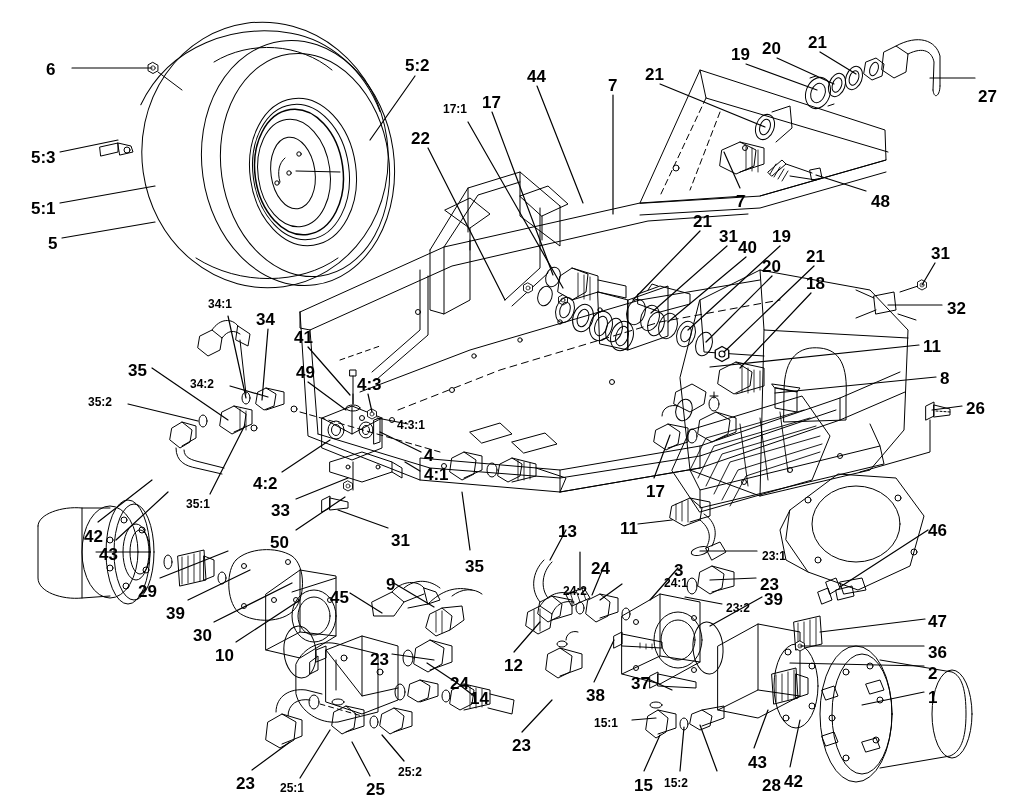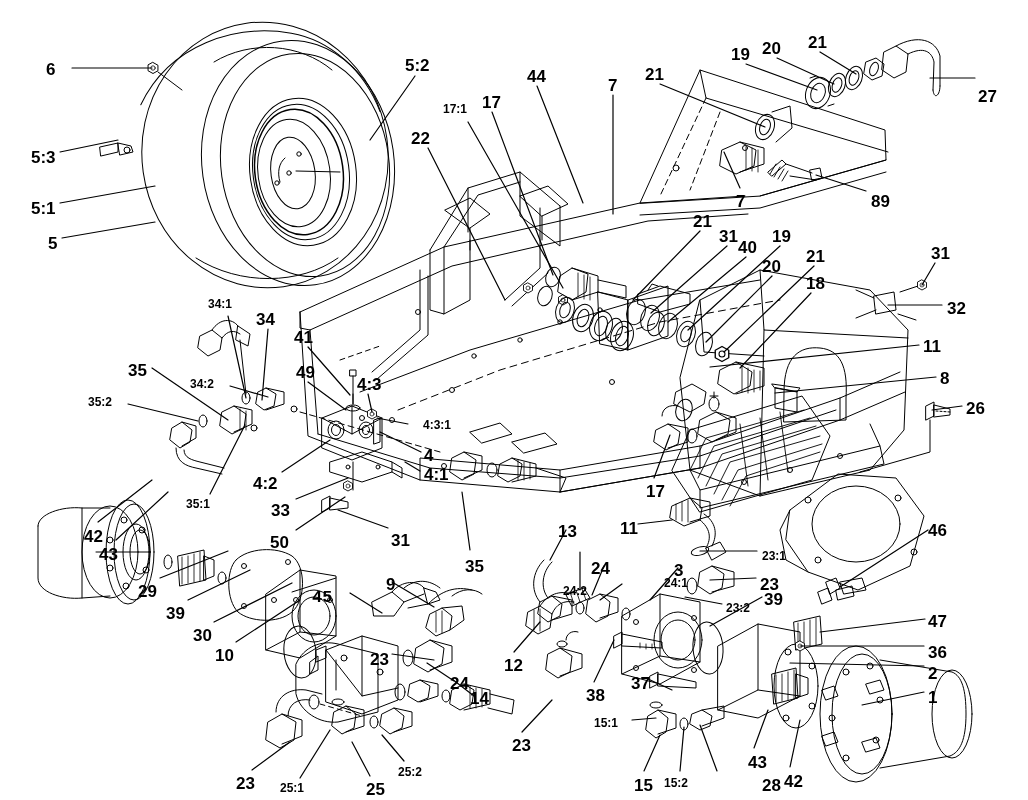--- a/index.html
+++ b/index.html
@@ -650,56 +650,56 @@
       <div class="lbl" style="left: 762px; top: 40px;">20</div>
       <div class="lbl" style="left: 808px; top: 34px;">21</div>
       <div class="lbl" style="left: 978px; top: 88px;">27</div>
       <div class="lbl sm" style="left: 443px; top: 103px;">17:1</div>
       <div class="lbl" style="left: 482px; top: 94px;">17</div>
       <div class="lbl" style="left: 411px; top: 130px;">22</div>
       <div class="lbl" style="left: 31px; top: 149px;">5:3</div>
       <div class="lbl" style="left: 31px; top: 200px;">5:1</div>
       <div class="lbl" style="left: 48px; top: 235px;">5</div>
       <div class="lbl" style="left: 736px; top: 193px;">7</div>
-      <div class="lbl" style="left: 871px; top: 193px;">89</div>
+      <div class="lbl" style="left: 871px; top: 193px;">48</div>
       <div class="lbl" style="left: 693px; top: 213px;">21</div>
       <div class="lbl" style="left: 719px; top: 228px;">31</div>
       <div class="lbl" style="left: 738px; top: 239px;">40</div>
       <div class="lbl" style="left: 772px; top: 228px;">19</div>
       <div class="lbl" style="left: 762px; top: 258px;">20</div>
       <div class="lbl" style="left: 806px; top: 248px;">21</div>
       <div class="lbl" style="left: 806px; top: 275px;">18</div>
       <div class="lbl" style="left: 931px; top: 245px;">31</div>
       <div class="lbl" style="left: 947px; top: 300px;">32</div>
       <div class="lbl" style="left: 923px; top: 338px;">11</div>
       <div class="lbl" style="left: 940px; top: 370px;">8</div>
       <div class="lbl sm" style="left: 208px; top: 298px;">34:1</div>
       <div class="lbl" style="left: 256px; top: 311px;">34</div>
       <div class="lbl" style="left: 294px; top: 329px;">41</div>
       <div class="lbl" style="left: 128px; top: 362px;">35</div>
       <div class="lbl" style="left: 296px; top: 364px;">49</div>
       <div class="lbl" style="left: 357px; top: 376px;">4:3</div>
       <div class="lbl sm" style="left: 190px; top: 378px;">34:2</div>
       <div class="lbl sm" style="left: 88px; top: 396px;">35:2</div>
-      <div class="lbl sm" style="left: 423px; top: 419px;">4:3:1</div>
+      <div class="lbl sm" style="left: 397px; top: 419px;">4:3:1</div>
       <div class="lbl" style="left: 424px; top: 447px;">4</div>
       <div class="lbl" style="left: 424px; top: 466px;">4:1</div>
       <div class="lbl" style="left: 253px; top: 475px;">4:2</div>
       <div class="lbl sm" style="left: 186px; top: 498px;">35:1</div>
       <div class="lbl" style="left: 271px; top: 502px;">33</div>
       <div class="lbl" style="left: 270px; top: 534px;">50</div>
       <div class="lbl" style="left: 391px; top: 532px;">31</div>
       <div class="lbl" style="left: 465px; top: 558px;">35</div>
       <div class="lbl" style="left: 84px; top: 528px;">42</div>
       <div class="lbl" style="left: 99px; top: 546px;">43</div>
       <div class="lbl" style="left: 138px; top: 583px;">29</div>
       <div class="lbl" style="left: 166px; top: 605px;">39</div>
       <div class="lbl" style="left: 193px; top: 627px;">30</div>
       <div class="lbl" style="left: 215px; top: 647px;">10</div>
-      <div class="lbl" style="left: 312px; top: 589px; font-family: Liberation Mono, monospace;">45</div>
+      <div class="lbl" style="left: 330px; top: 589px;">45</div>
       <div class="lbl" style="left: 386px; top: 576px;">9</div>
       <div class="lbl" style="left: 370px; top: 651px;">23</div>
       <div class="lbl" style="left: 450px; top: 675px;">24</div>
       <div class="lbl" style="left: 470px; top: 690px;">14</div>
       <div class="lbl" style="left: 236px; top: 775px;">23</div>
       <div class="lbl sm" style="left: 280px; top: 782px;">25:1</div>
       <div class="lbl" style="left: 366px; top: 781px;">25</div>
       <div class="lbl sm" style="left: 398px; top: 766px;">25:2</div>
       <div class="lbl" style="left: 504px; top: 657px;">12</div>
       <div class="lbl" style="left: 512px; top: 737px;">23</div>

